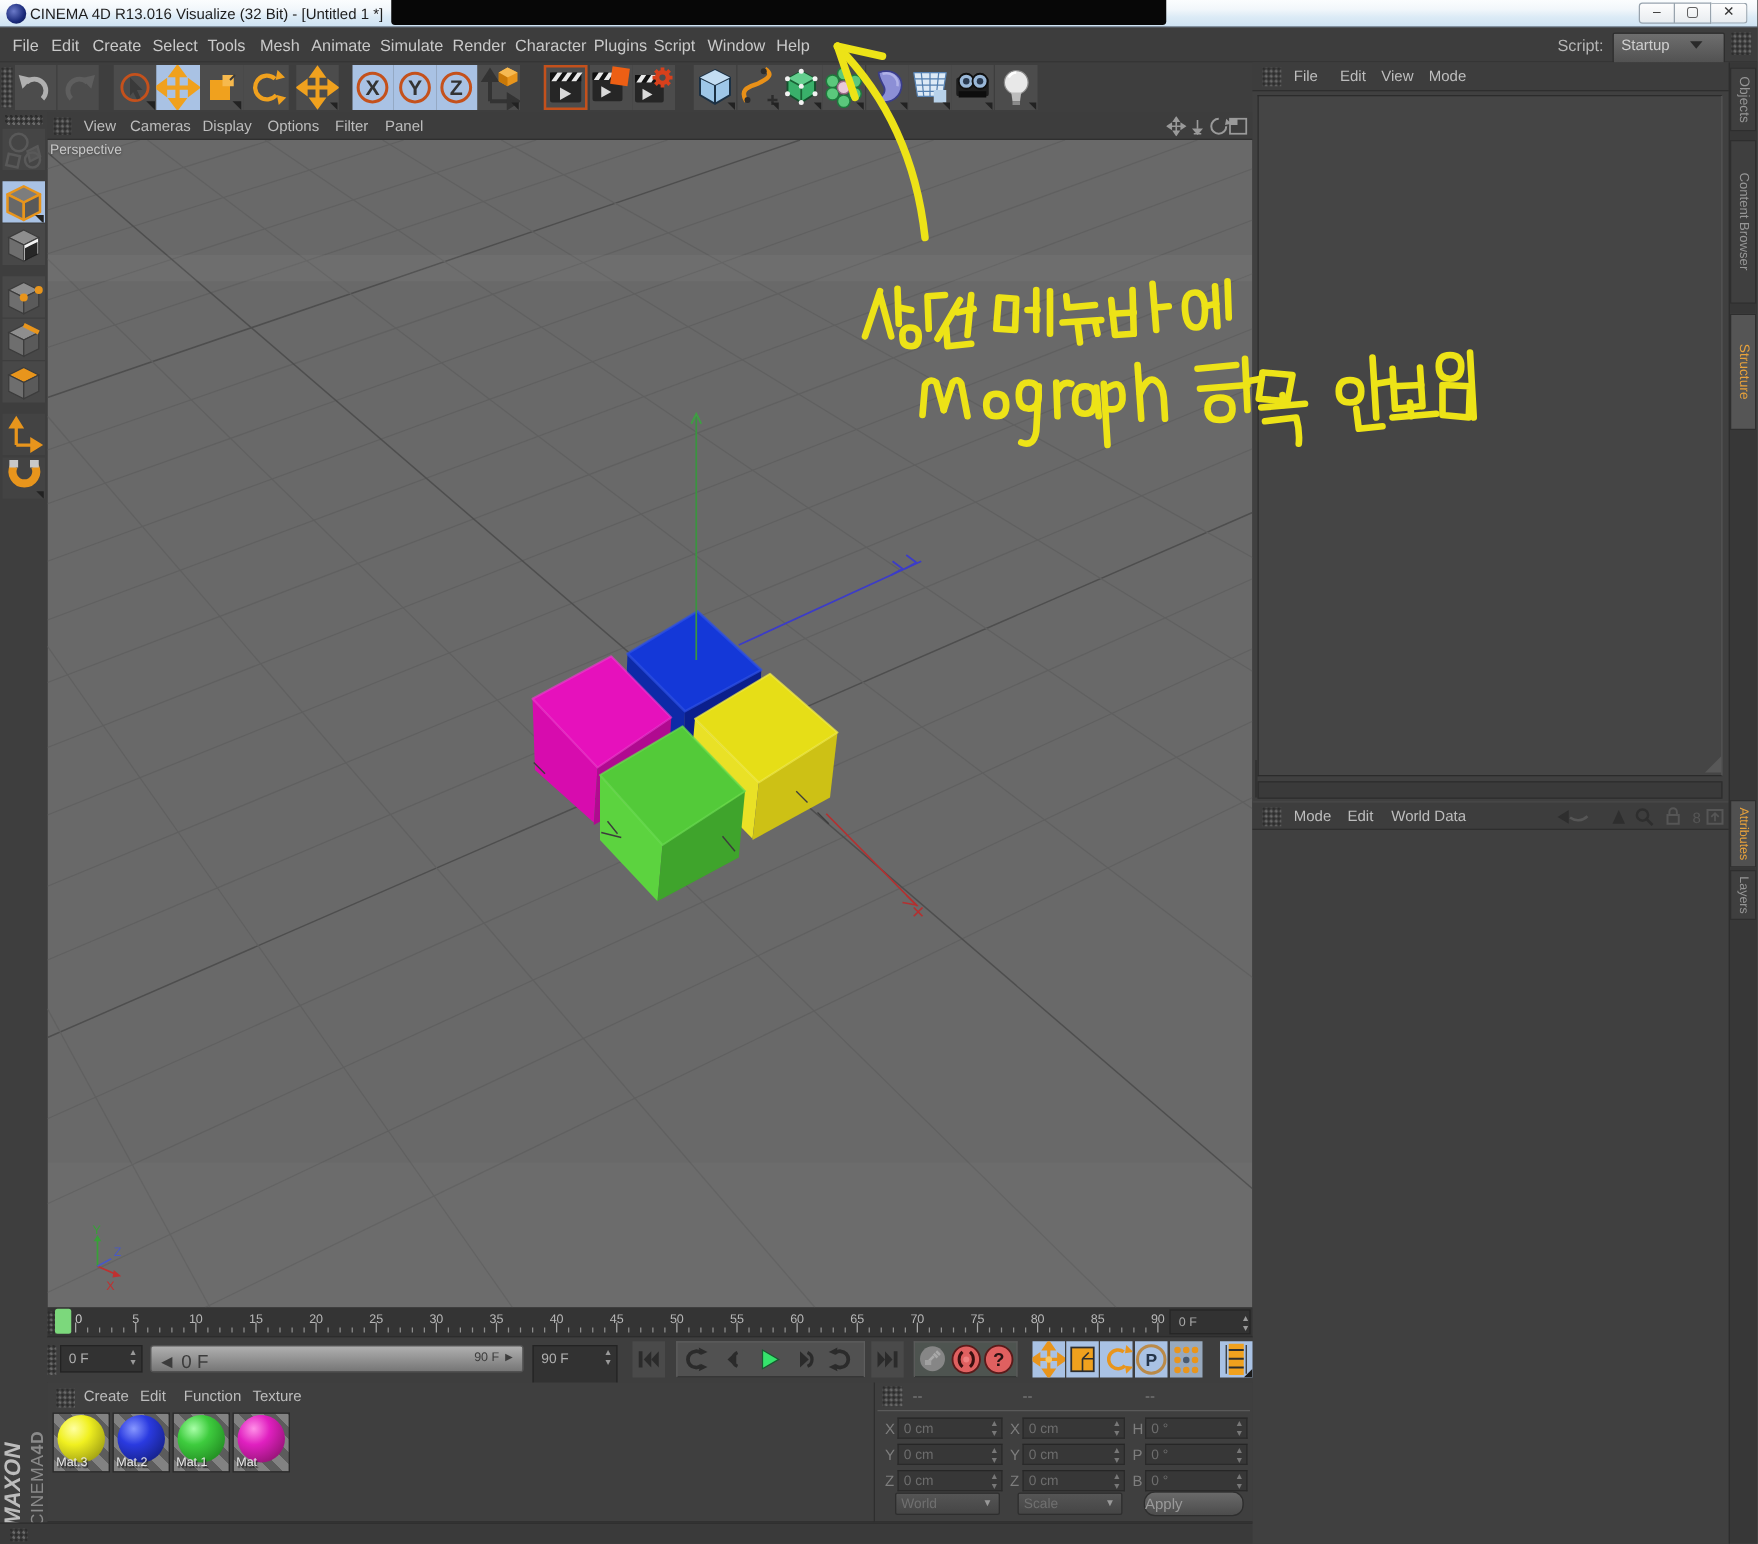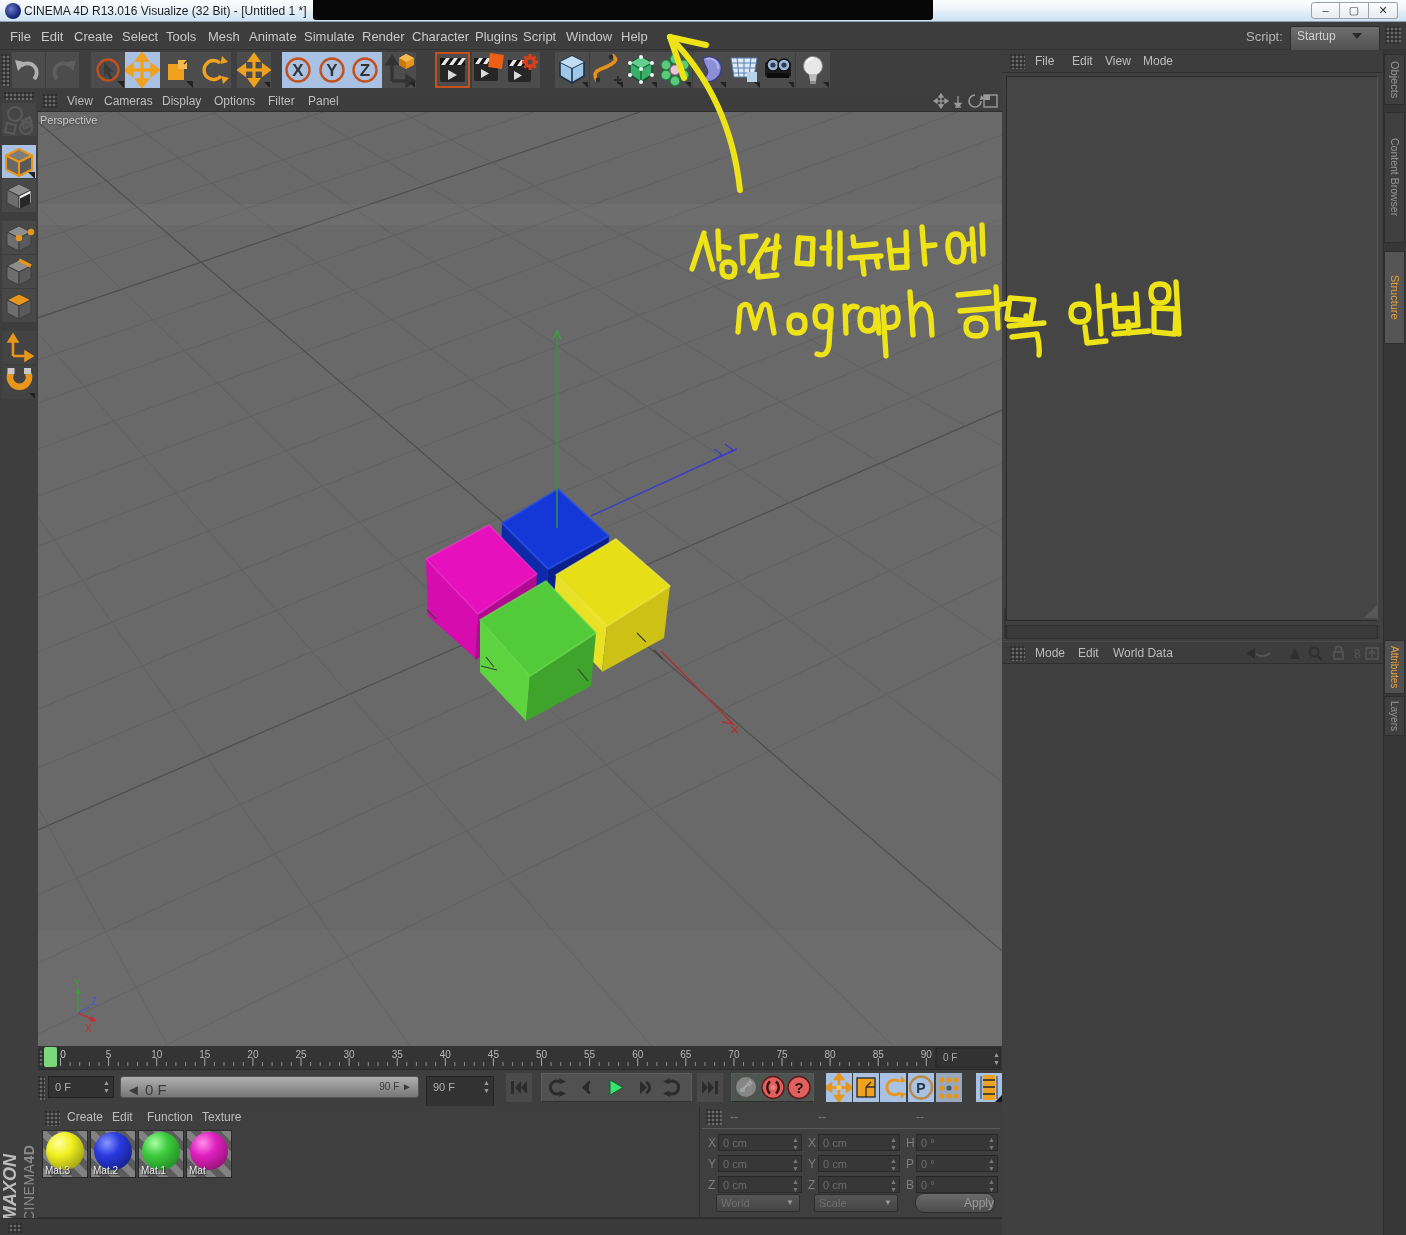--- a/index.html
+++ b/index.html
@@ -756,21 +756,21 @@
 <div class="inputbox" style="left:18px;top:70px;width:84px">0 cm</div>
 <div class="spin" style="left:91px;top:72px">▲<br>▼</div>
 <span class="clabel" style="left:108px;top:72px">Z</span>
 <div class="inputbox" style="left:118px;top:70px;width:82px">0 cm</div>
 <div class="spin" style="left:189px;top:72px">▲<br>▼</div>
 <span class="clabel" style="left:206px;top:72px">B</span>
 <div class="inputbox" style="left:216px;top:70px;width:82px">0 °</div>
 <div class="spin" style="left:287px;top:72px">▲<br>▼</div>
 <div class="dd" style="left:16px;top:88px;width:84px">World<span style="position:absolute;right:5px;top:3px;font-size:8px;color:#999">▼</span></div>
 <div class="dd" style="left:114px;top:88px;width:84px">Scale<span style="position:absolute;right:5px;top:3px;font-size:8px;color:#999">▼</span></div>
-<div class="abs" style="left:215px;top:87px;width:80px;height:20px;background:linear-gradient(180deg,#6a6a6a,#4c4c4c);border:1px solid #2e2e2e;border-radius:9px;text-align:right;font-size:12px;color:#9a9a9a;padding-top:2px">Apply</div>
+<div class="abs" style="left:215px;top:87px;width:80px;height:20px;background:linear-gradient(180deg,#6a6a6a,#4c4c4c);border:1px solid #2e2e2e;border-radius:9px;text-align:left;font-size:12px;color:#9a9a9a;padding-top:2px">Apply</div>
 </div>
 
 <div class="abs" style="left:0px;top:1218px;width:1002px;height:17px;background:#3a3a3a;border-top:1px solid #2d2d2d">
 <div class="abs grip" style="left:8px;top:4px;width:14px;height:10px"></div>
 </div>
 <svg class="abs" style="left:0;top:0;pointer-events:none" width="1406" height="1235">
 <g fill="none" stroke="#ede317" stroke-width="5.3" stroke-linecap="round" stroke-linejoin="round">
 <path d="M 740 190 Q 730 98 670 37" stroke-width="6"></path>
 <path d="M 670 37 L 706 45" stroke-width="6"></path>
 <path d="M 670 37 L 684 78" stroke-width="6"></path>

